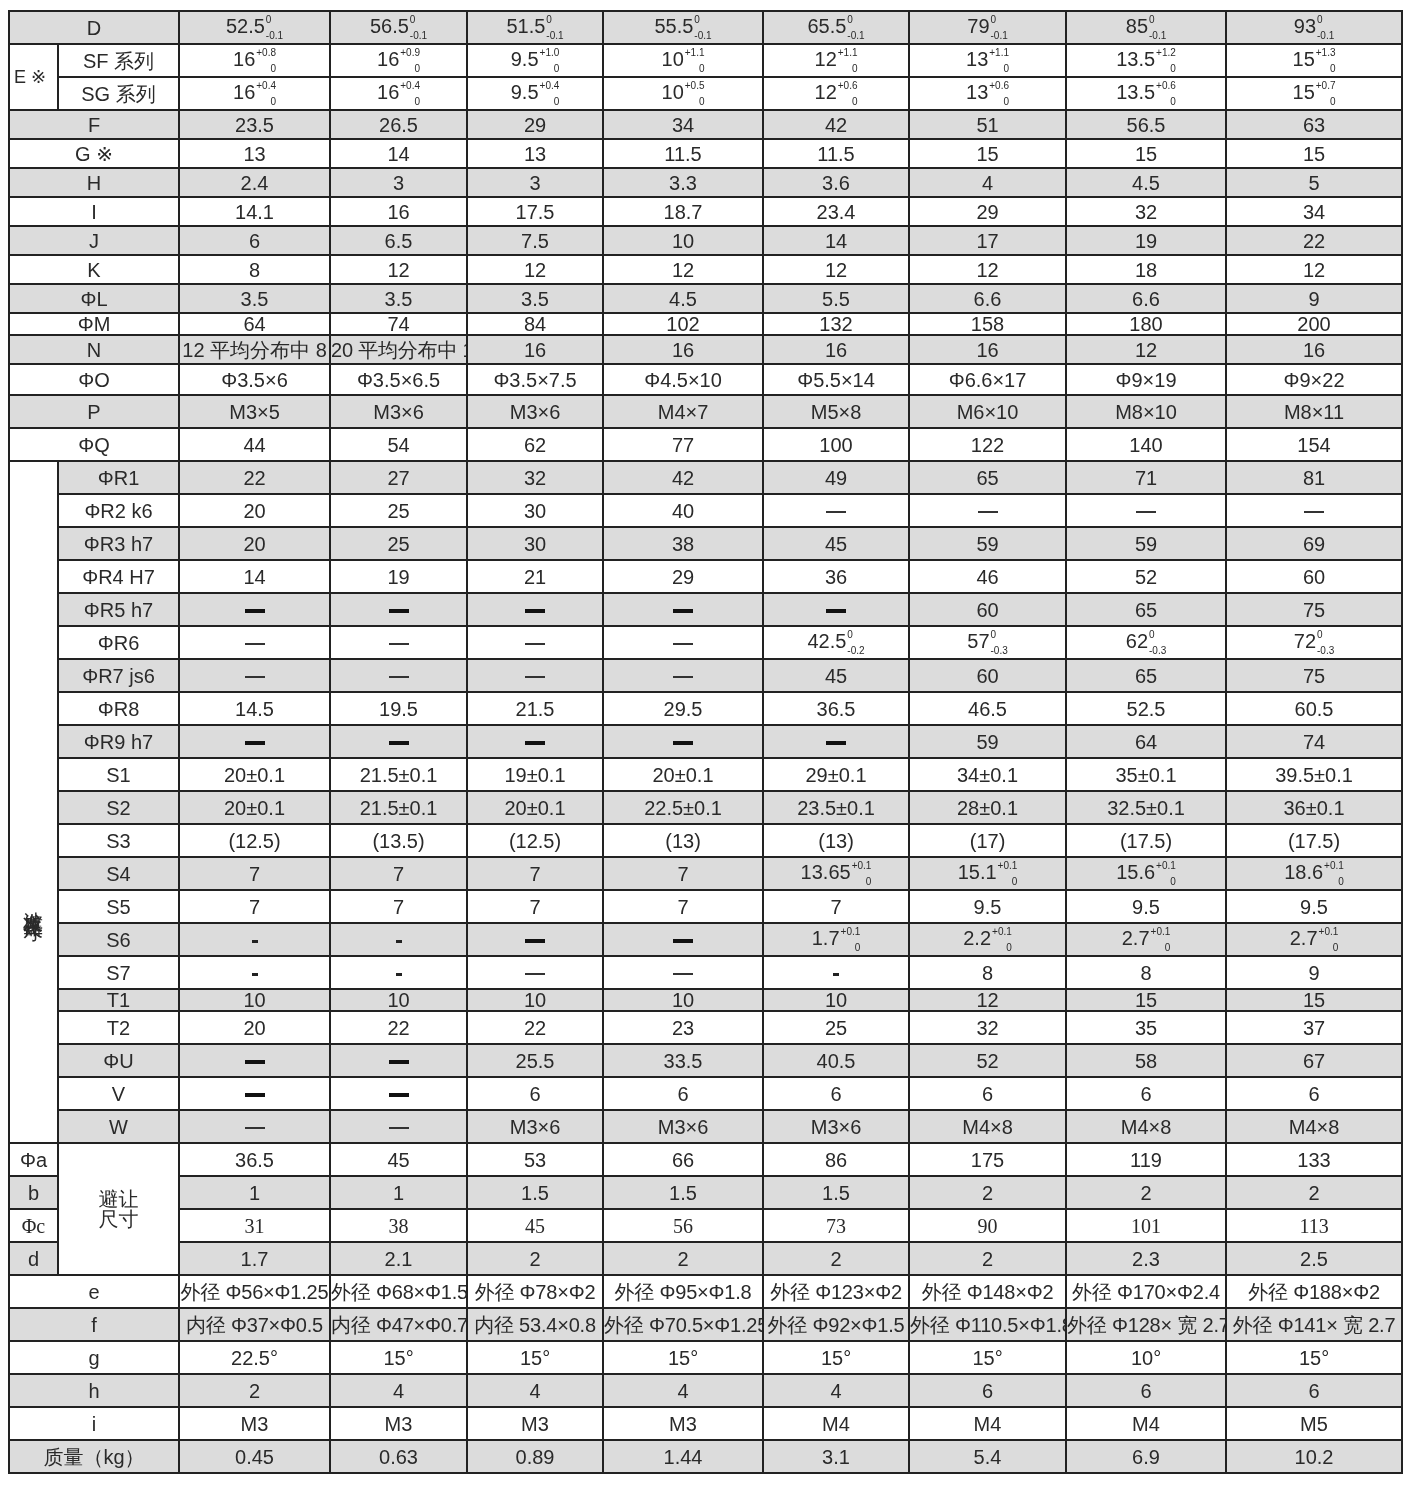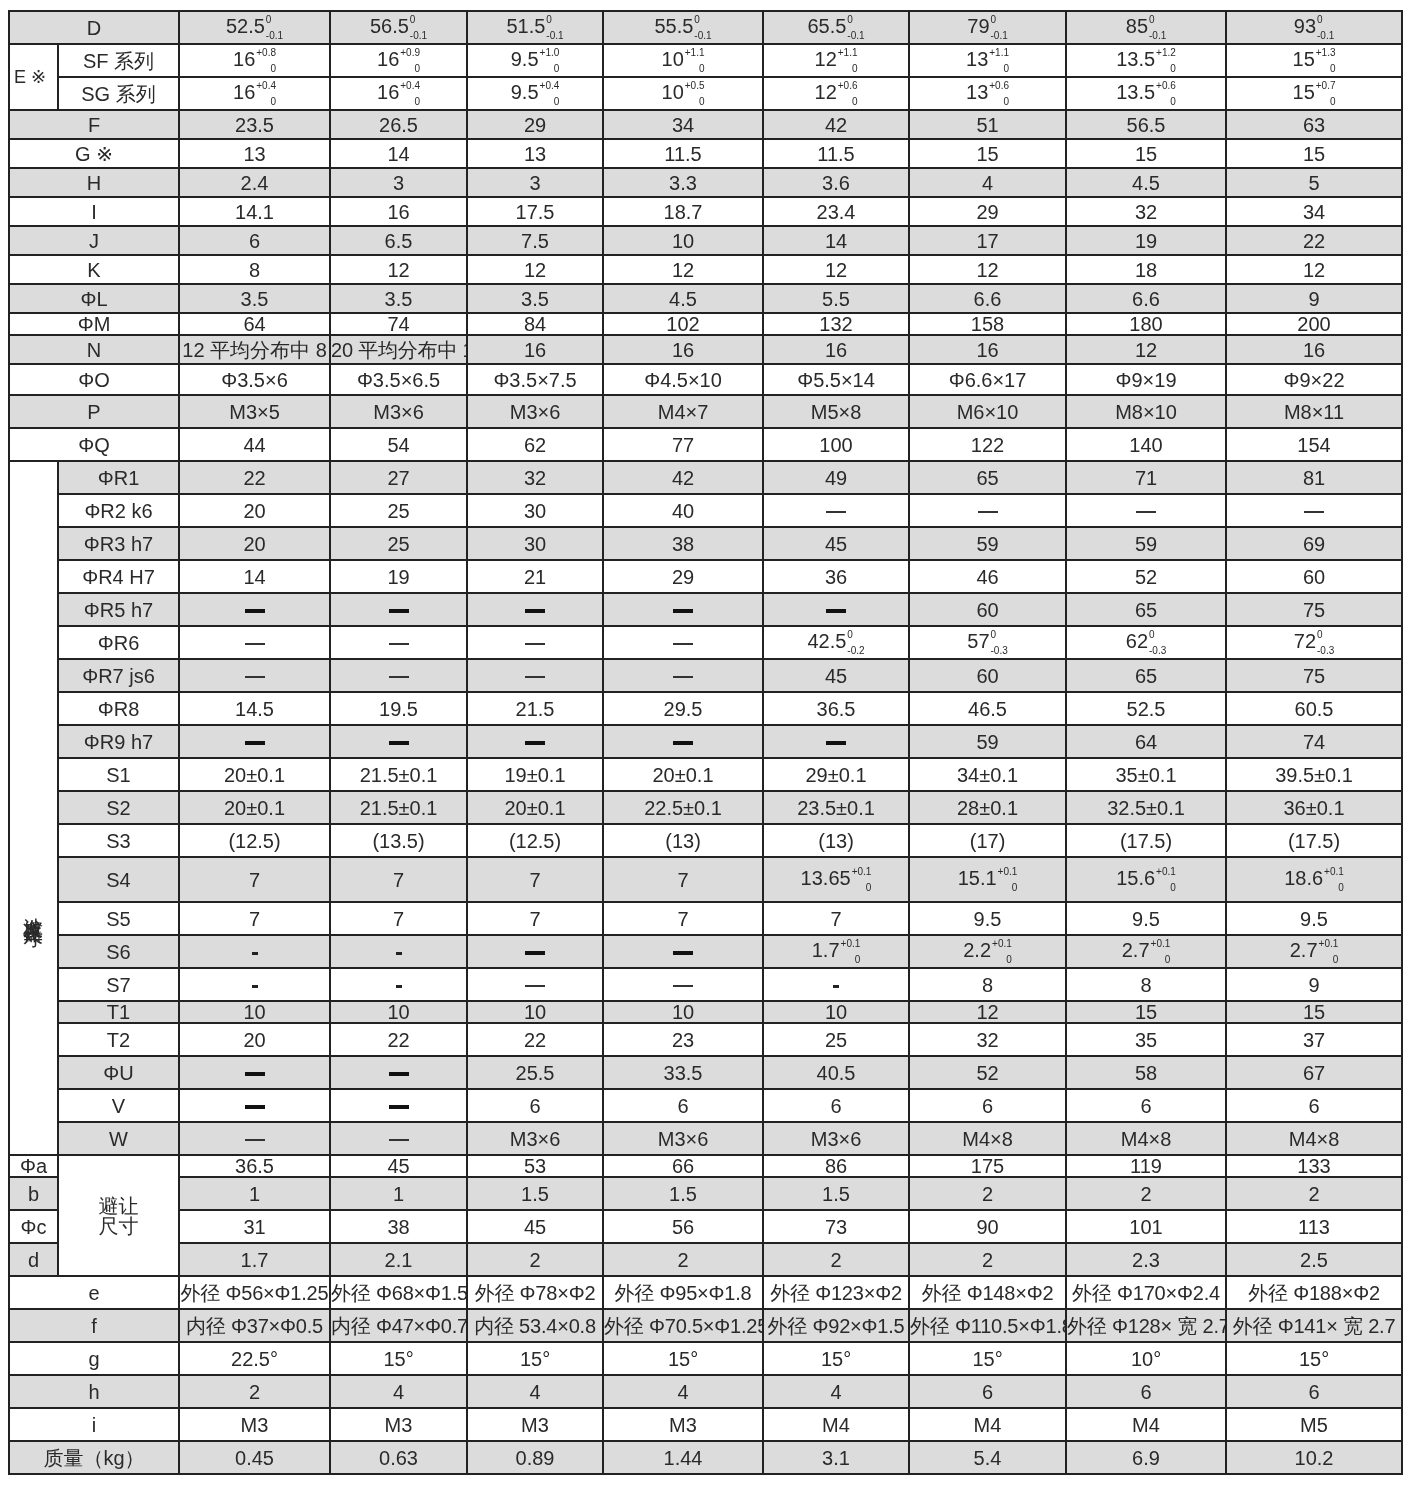--- a/index.html
+++ b/index.html
@@ -422,21 +422,21 @@
         <td class="shade">S3</td>
         <td class="val">(12.5)</td>
         <td class="val">(13.5)</td>
         <td class="val">(12.5)</td>
         <td class="val">(13)</td>
         <td class="val">(13)</td>
         <td class="val">(17)</td>
         <td class="val">(17.5)</td>
         <td class="val">(17.5)</td>
       </tr>
-      <tr class="g" style="height: 45px;">
+      <tr class="g" style="height: 33px;">
         <td class="shade">S4</td>
         <td class="val">7</td>
         <td class="val">7</td>
         <td class="val">7</td>
         <td class="val">7</td>
         <td class="val"><span>13.65</span><span class="tol">
             <span class="up">+0.1</span>
             <span class="dn">0</span>
           </span></td>
         <td class="val"><span>15.1</span><span class="tol">
@@ -545,21 +545,21 @@
         <td class="shade">W</td>
         <td class="val"><span class="dash-thin"></span></td>
         <td class="val"><span class="dash-thin"></span></td>
         <td class="val">M3×6</td>
         <td class="val">M3×6</td>
         <td class="val">M3×6</td>
         <td class="val">M4×8</td>
         <td class="val">M4×8</td>
         <td class="val">M4×8</td>
       </tr>
-      <tr class="w" style="height: 22px; border-radius: 7px;">
+      <tr class="w" style="height: 33px; border-radius: 7px;">
         <td class="shade">Φa</td>
         <td class="grp stack" rowspan="4">
           <div>避让</div>
           <div>尺寸</div>
         </td>
         <td class="val">36.5</td>
         <td class="val">45</td>
         <td class="val">53</td>
         <td class="val">66</td>
         <td class="val">86</td>
@@ -571,21 +571,21 @@
         <td class="shade">b</td>
         <td class="val">1</td>
         <td class="val">1</td>
         <td class="val">1.5</td>
         <td class="val">1.5</td>
         <td class="val">1.5</td>
         <td class="val">2</td>
         <td class="val">2</td>
         <td class="val">2</td>
       </tr>
-      <tr class="w" style="height: 33px;">
+      <tr class="w" style="height: 33px; font-family: Liberation Serif, serif;">
         <td class="shade">Φc</td>
         <td class="val">31</td>
         <td class="val">38</td>
         <td class="val">45</td>
         <td class="val">56</td>
         <td class="val">73</td>
         <td class="val">90</td>
         <td class="val">101</td>
         <td class="val">113</td>
       </tr>

